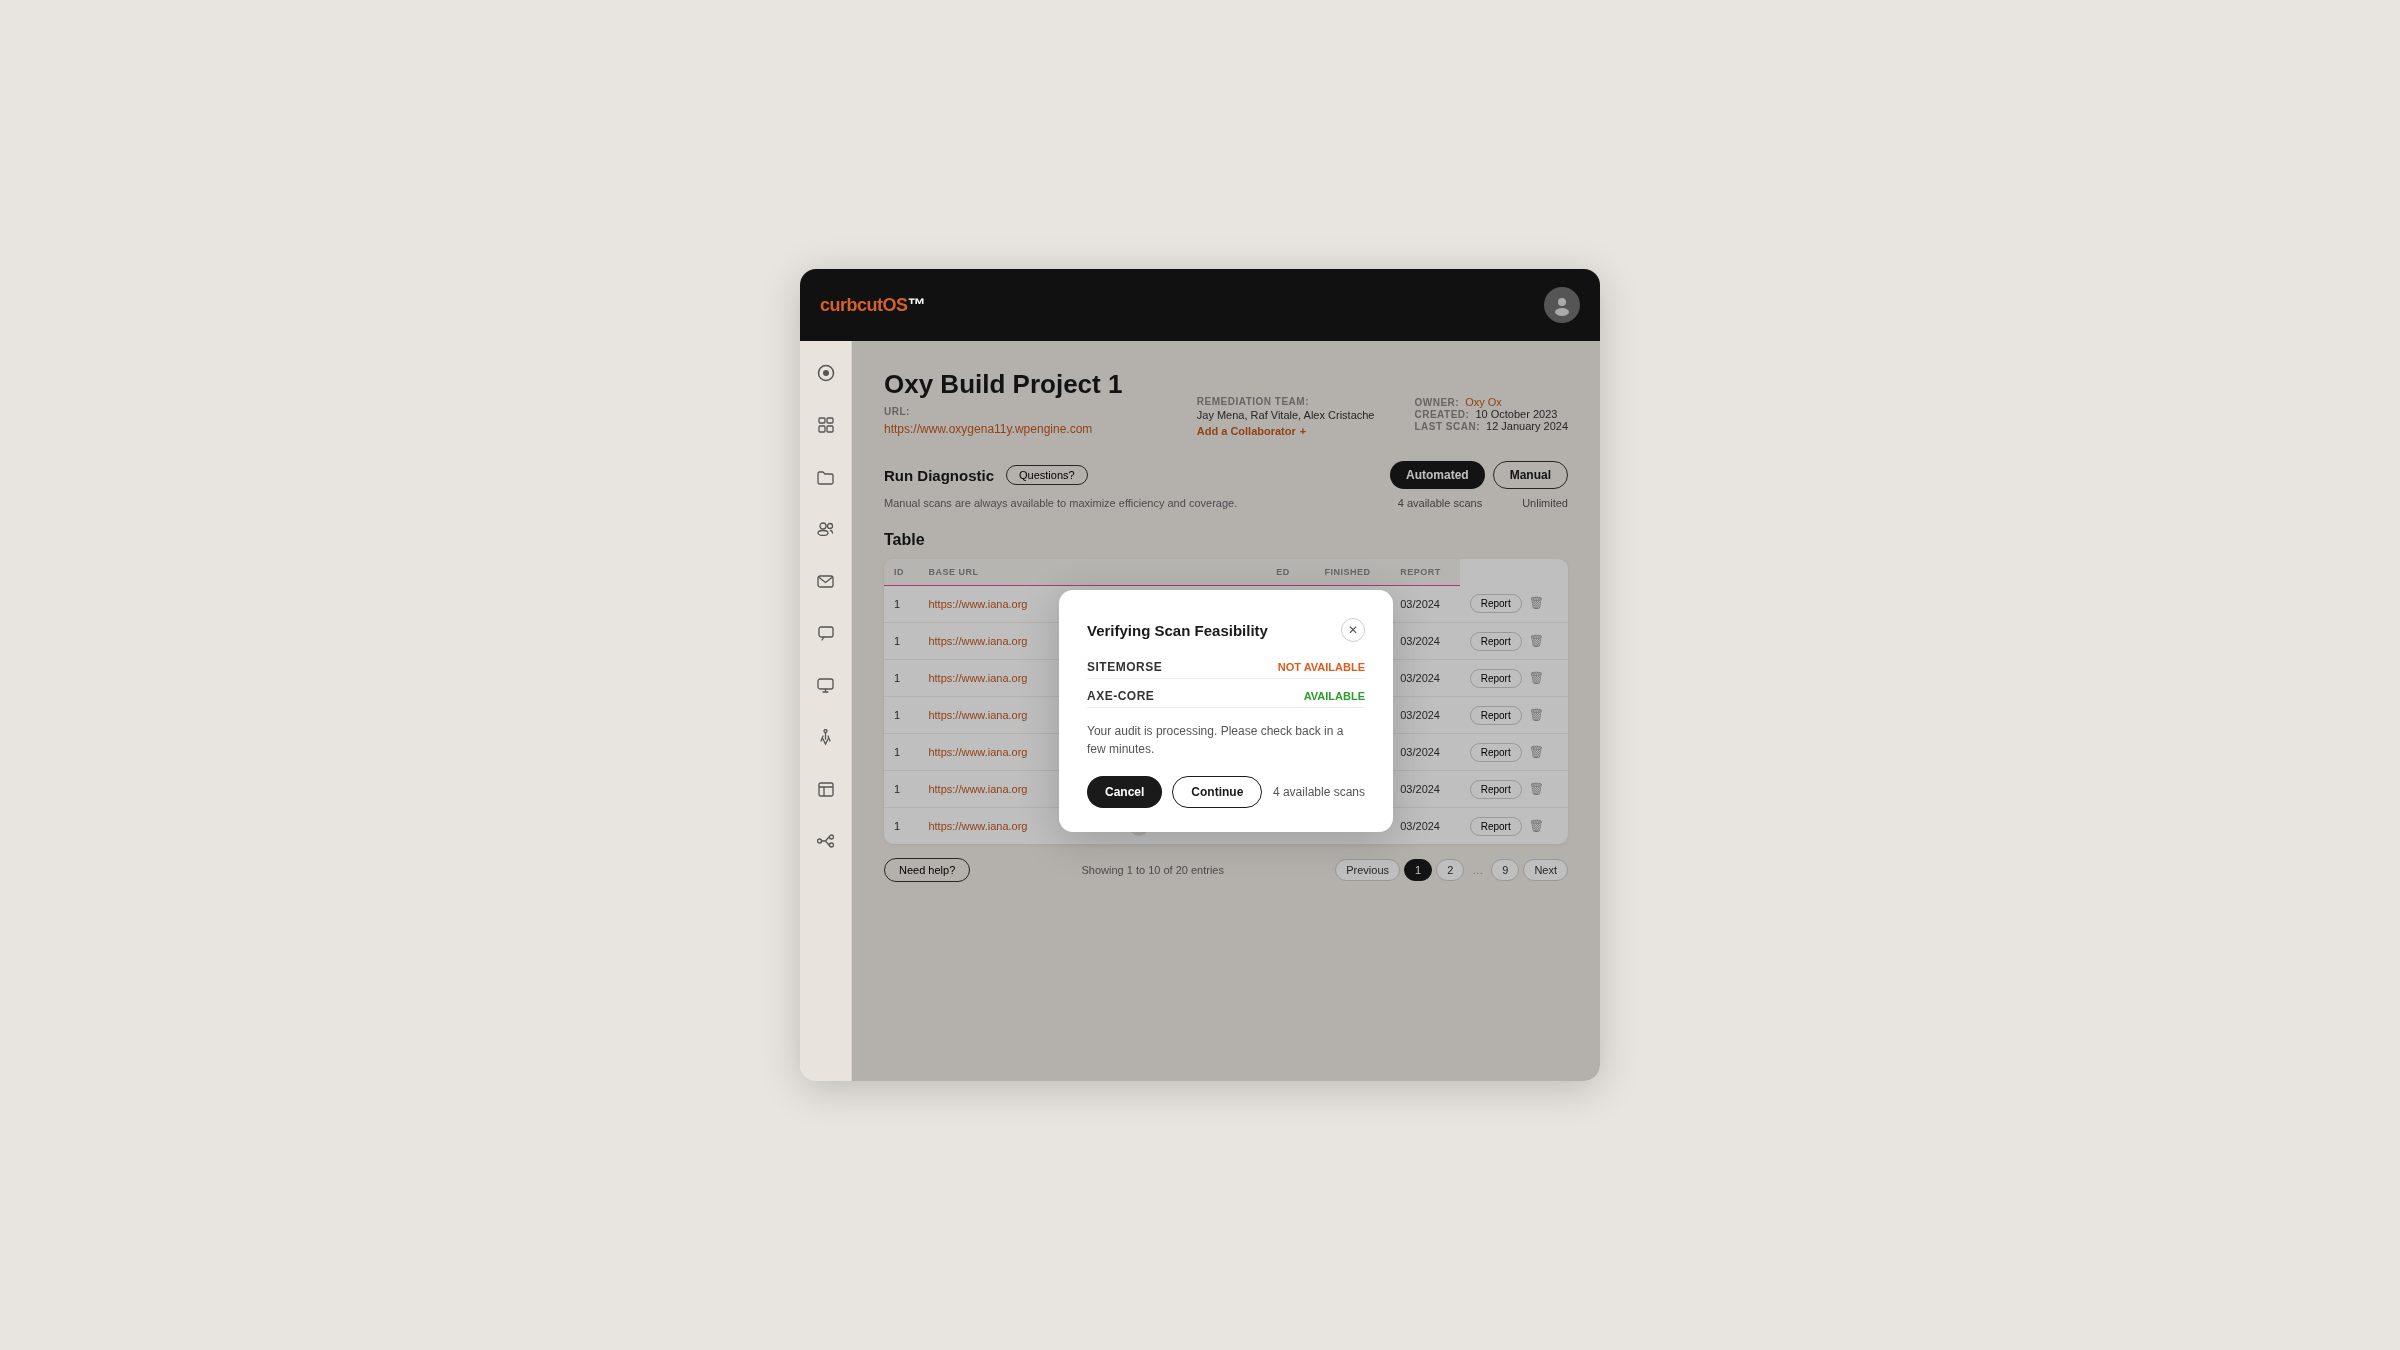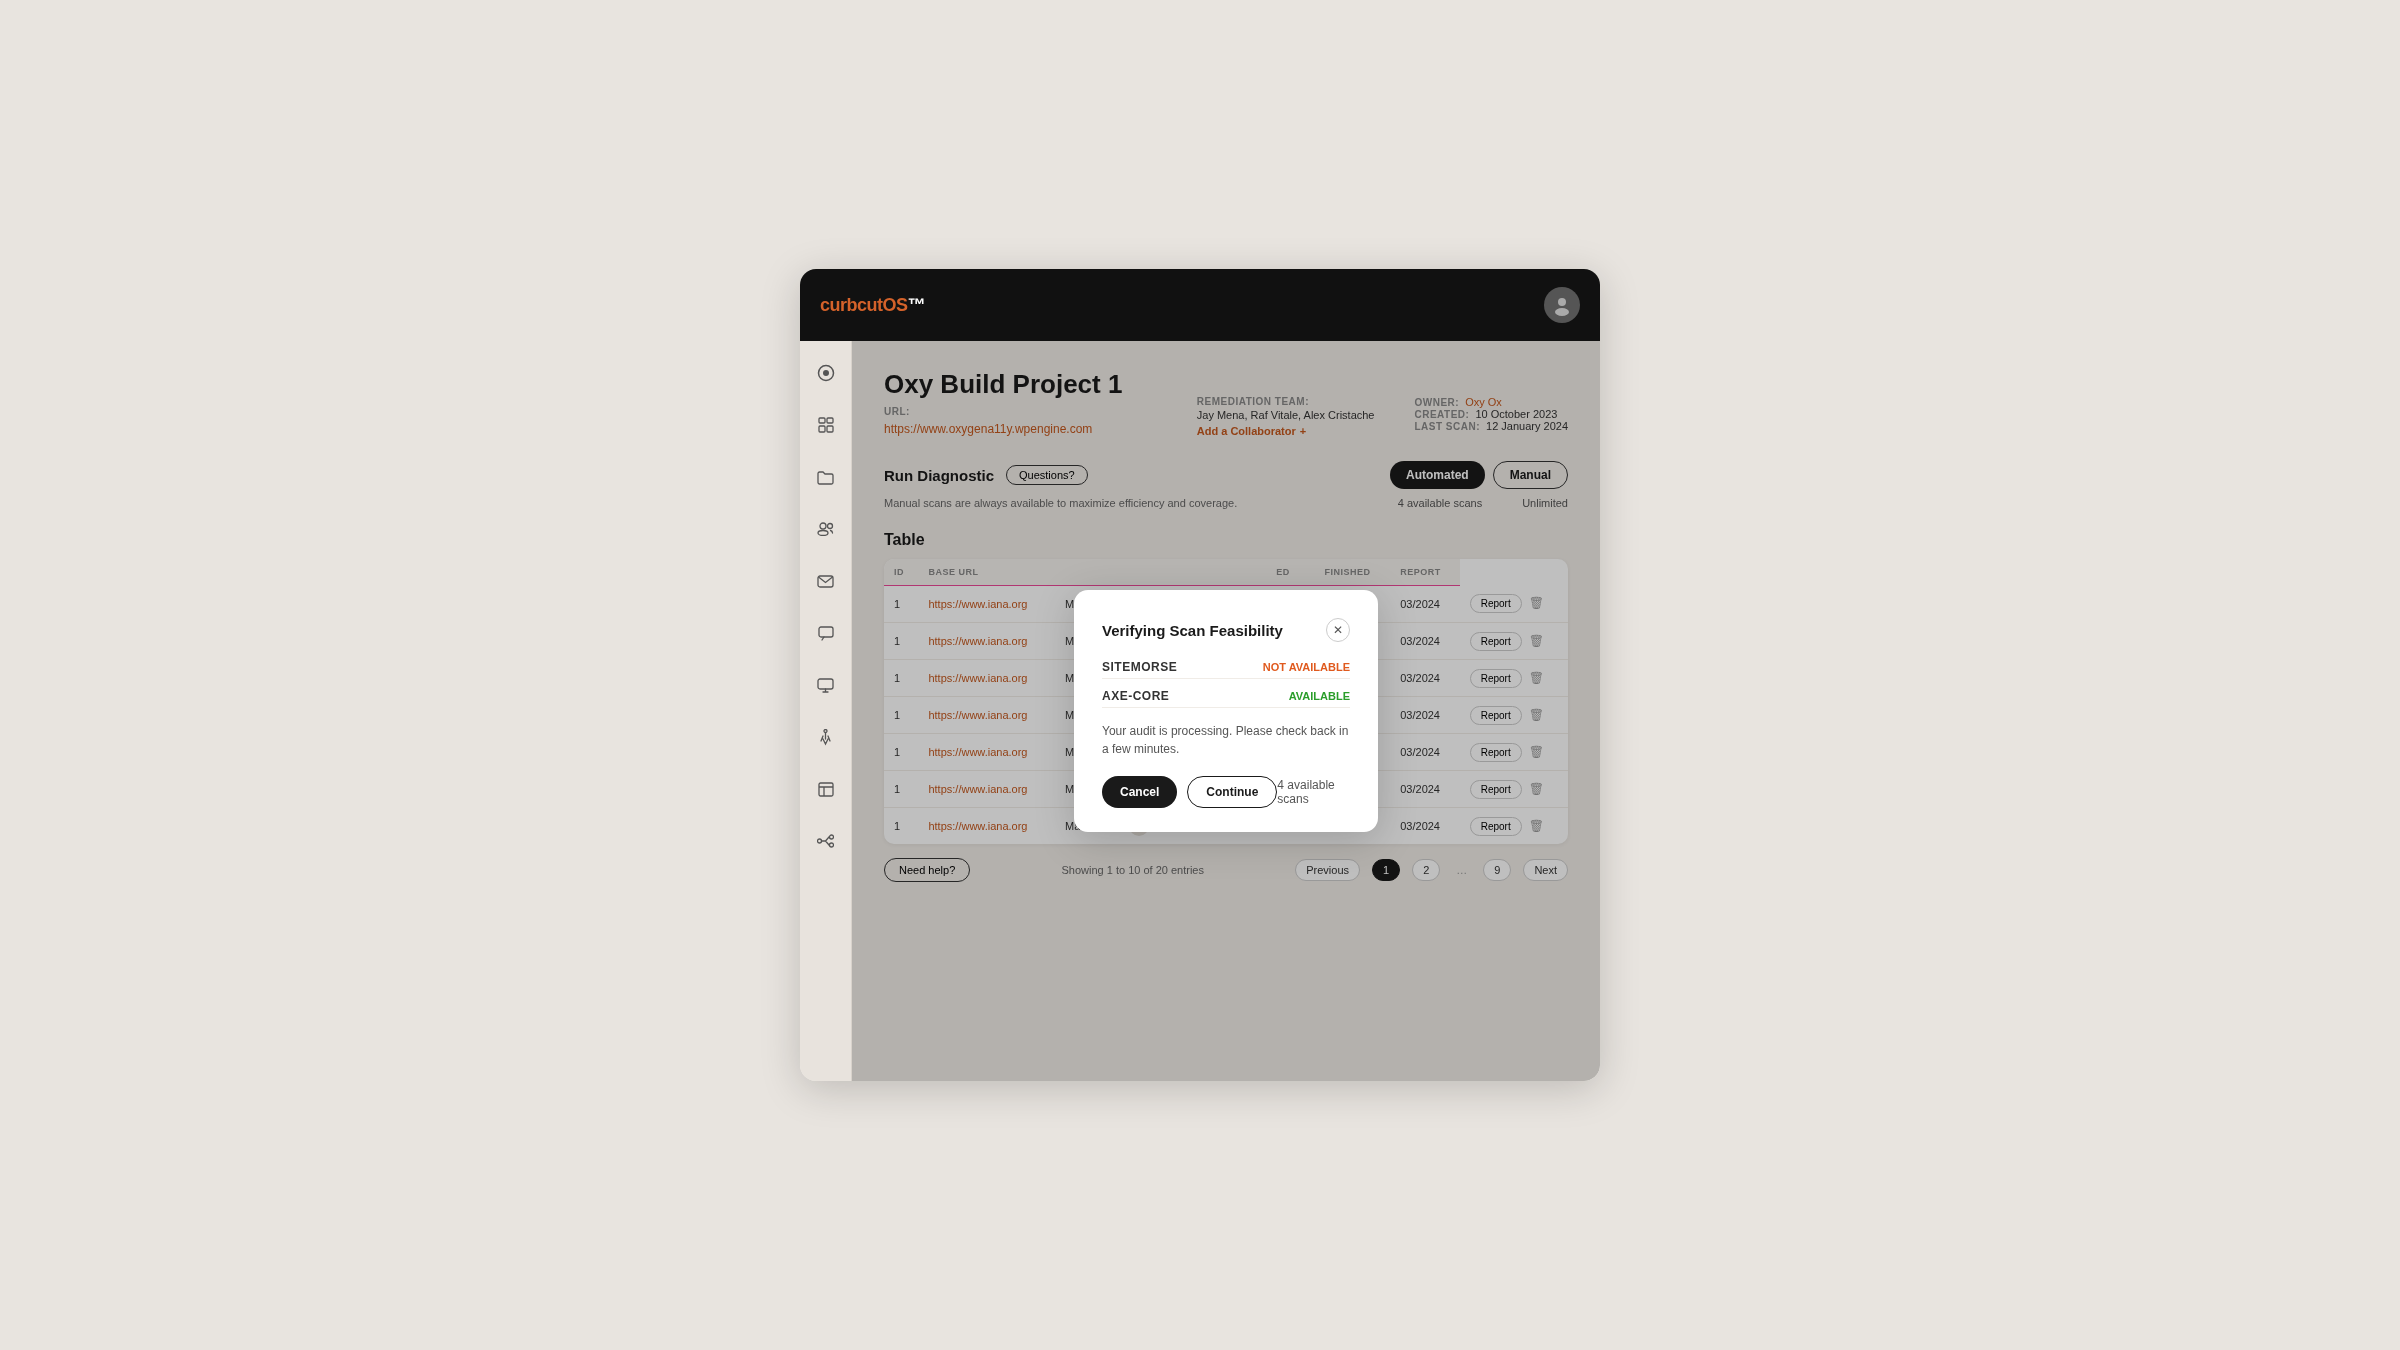--- a/index.html
+++ b/index.html
@@ -240,21 +240,21 @@
       border: 1.5px solid #333;
       border-radius: 20px;
       padding: 5px 14px;
       font-size: 11px;
       background: transparent;
       cursor: pointer;
       font-weight: 500;
     }
     .pagination-info { font-size: 11px; color: #666; }
     .pagination {
-      display: flex; align-items: center; gap: 12px;
+      display: flex; align-items: center; gap: 4px;
     }
     .page-btn {
       border: 1px solid #ccc;
       background: #fff;
       border-radius: 20px;
       padding: 4px 10px;
       font-size: 11px;
       cursor: pointer;
       color: #333;
     }
@@ -273,21 +273,21 @@
       display: flex;
       align-items: center;
       justify-content: center;
       z-index: 100;
       border-radius: 0 0 16px 0;
     }
     .modal {
       background: #fff;
       border-radius: 14px;
       padding: 28px 28px 24px 28px;
-      width: 304px;
+      width: 334px;
       box-shadow: 0 8px 40px rgba(0,0,0,0.18);
       position: relative;
     }
     .modal-header {
       display: flex;
       align-items: center;
       justify-content: space-between;
       margin-bottom: 18px;
     }
     .modal-title {

